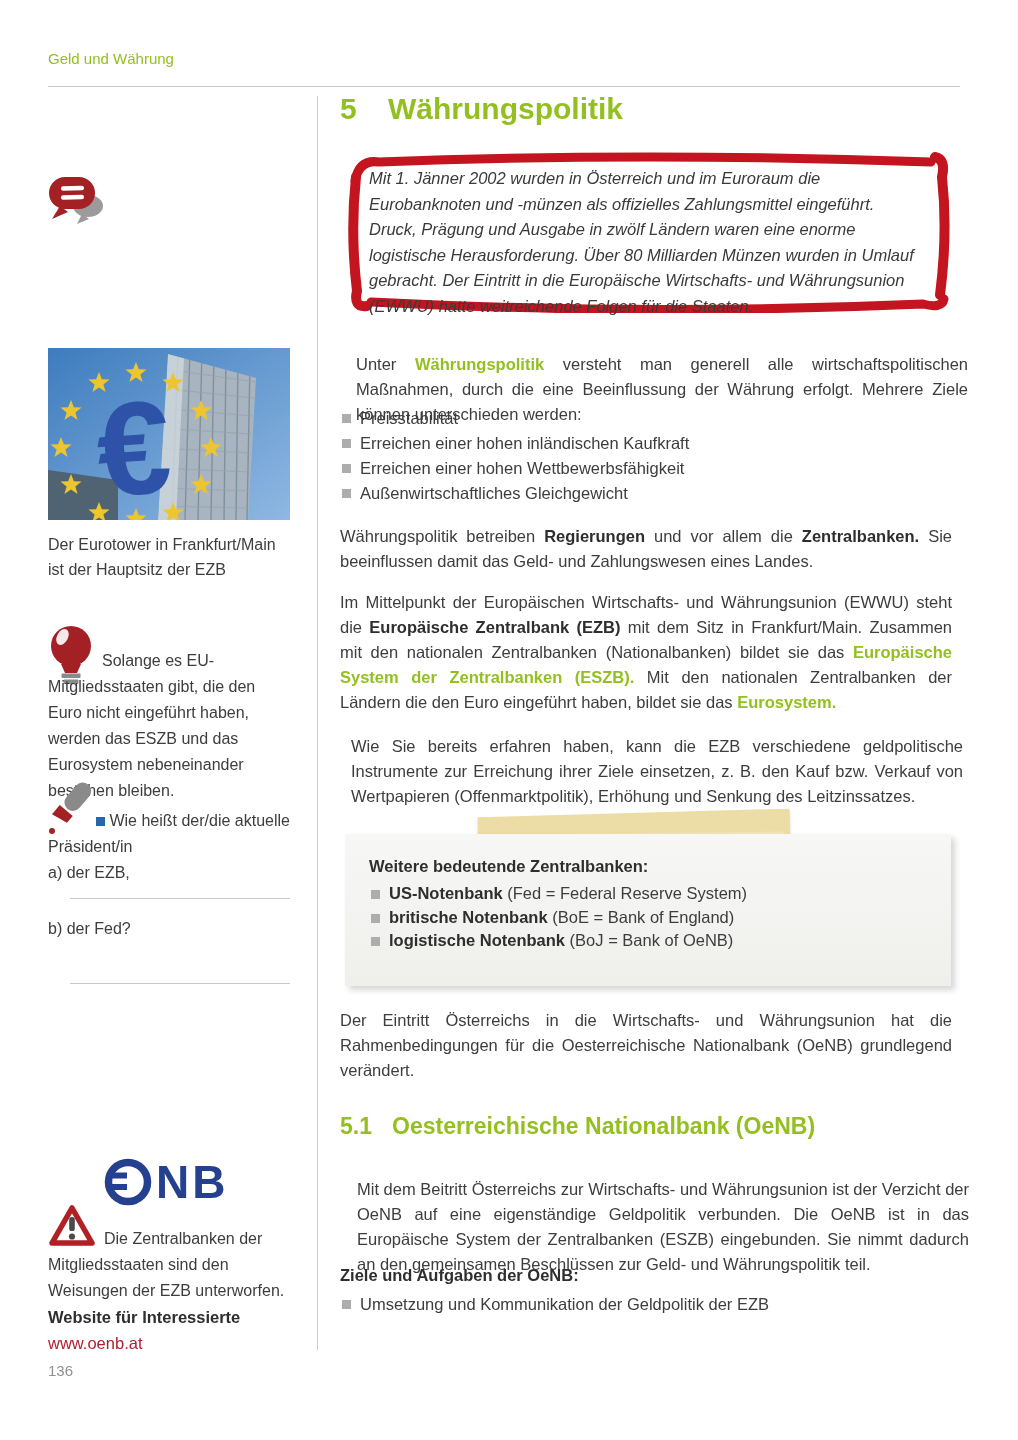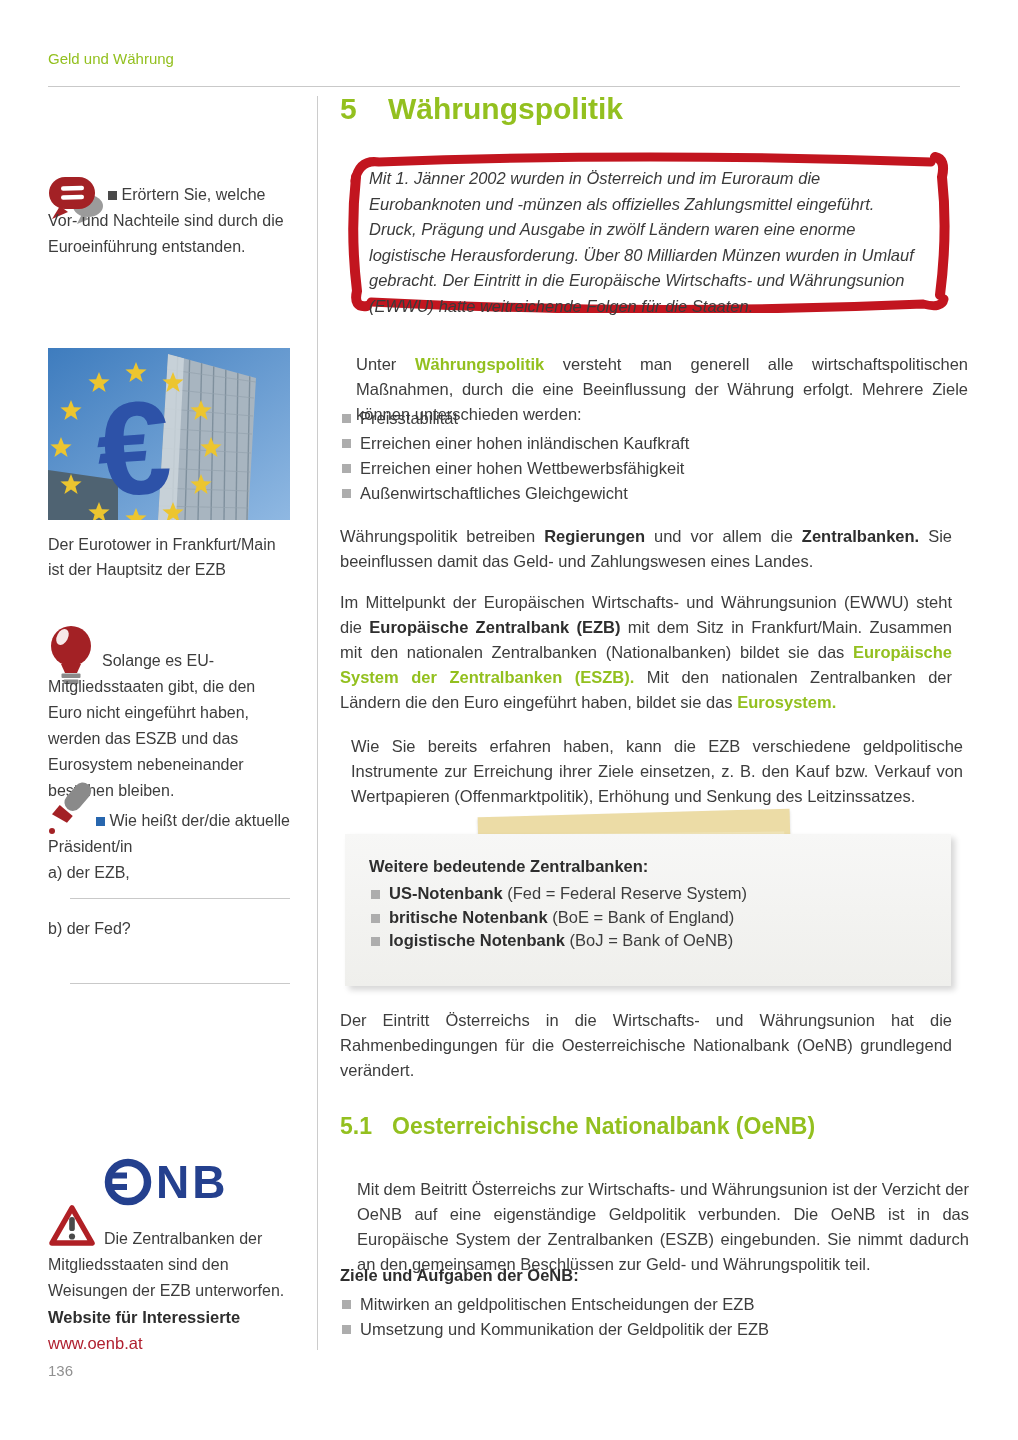--- a/index.html
+++ b/index.html
@@ -69,21 +69,20 @@
   <div class="abs v-rule"></div>
 
   <svg class="note-icon" style="left:48px;top:176px;" width="58" height="50" viewBox="0 0 58 50">
     <ellipse cx="40" cy="30" rx="15" ry="11" fill="#9b9b9b"></ellipse>
     <path d="M34 38 l-5 10 l12 -5 z" fill="#9b9b9b"></path>
     <rect x="1" y="1" width="46" height="32" rx="16" fill="#a32125"></rect>
     <path d="M12 30 l-8 13 l16 -7 z" fill="#a32125"></path>
     <rect x="13" y="10" width="23" height="4.5" rx="2.2" fill="#ffffff" transform="rotate(-2 24 12)"></rect>
     <rect x="13" y="19" width="23" height="4.5" rx="2.2" fill="#ffffff" transform="rotate(-2 24 21)"></rect>
   </svg>
-  <p class="abs sb-text indent1" style="left:48px;top:182px;width:242px;margin:0;"><span class="sq dark"></span> <span>Erörtern Sie, welche Vor- und Nachteile sind durch die Euroeinführung entstanden.</span></p>
 
   <svg class="abs photo" viewBox="0 0 242 172">
     <defs>
       <linearGradient id="sky" x1="0" y1="0" x2="1" y2="1">
         <stop offset="0" stop-color="#3e7cbe"></stop>
           <stop offset="1" stop-color="#8fb8e2"></stop>
       </linearGradient>
       <clipPath id="towerclip">
           <polygon points="120,6 208,30 200,172 110,172"></polygon>
         </clipPath>
@@ -219,17 +218,16 @@
   <h2 class="abs h2" style="margin:0;">
     <span class="num">5.1</span>
     <span>Oesterreichische Nationalbank (OeNB)</span>
   </h2>
 
   <p class="abs p" style="top:1160px;margin:17px;">Mit dem Beitritt Österreichs zur Wirtschafts- und Währungsunion ist der Verzicht der OeNB auf eine eigenständige Geldpolitik verbunden. Die OeNB ist in das Europäische System der Zentralbanken (ESZB) eingebunden. Sie nimmt dadurch an den gemeinsamen Beschlüssen zur Geld- und Währungspolitik teil.</p>
 
   <div class="abs" style="left:340px;top:1266px;font-size:16.5px;font-weight:bold;color:#2e2e2e;">Ziele und Aufgaben der OeNB:</div>
 
   <ul class="abs sqlist" style="left:340px;top:1292px;width:612px;font-size:16.5px;">
-    <li><span class="sq"></span><span>Mitwirken an geldpolitischen Entscheidungen der EZB</span></li>
     <li><span class="sq"></span><span>Umsetzung und Kommunikation der Geldpolitik der EZB</span></li>
   </ul>
 
 </div>
 
 </body></html>

